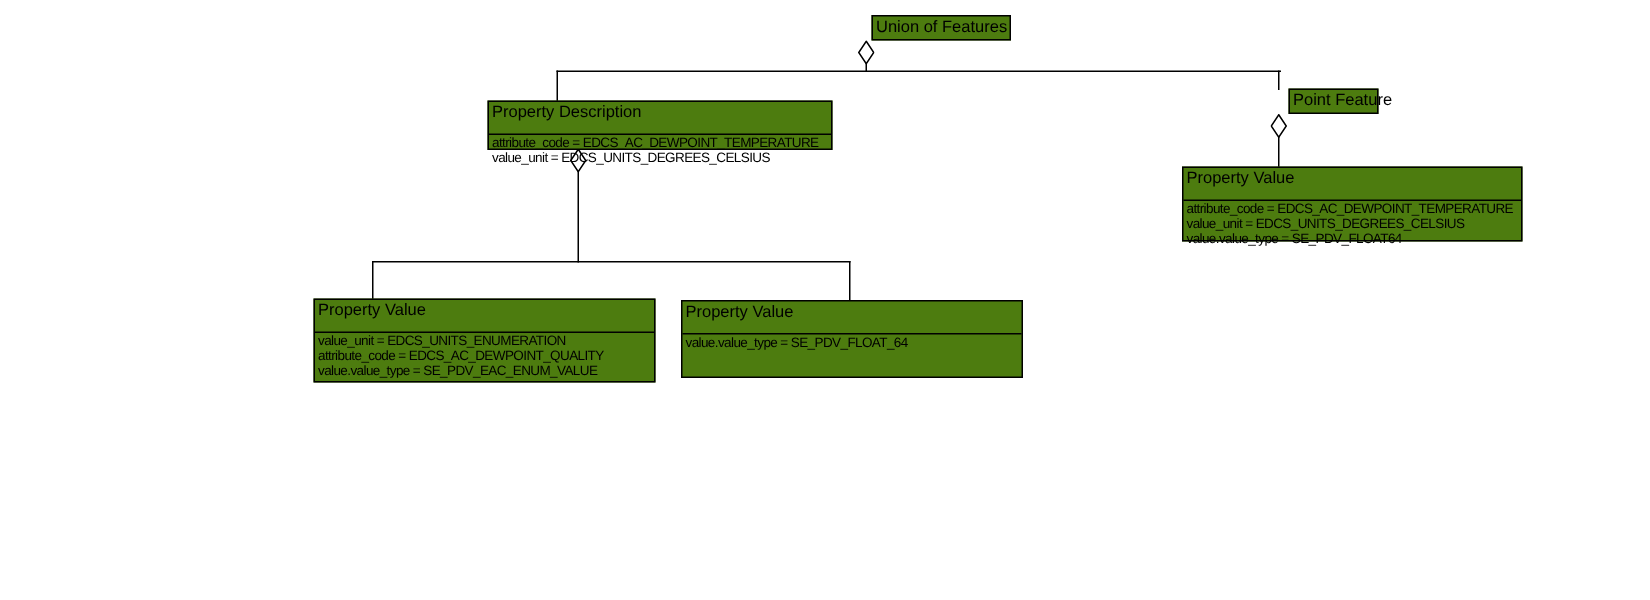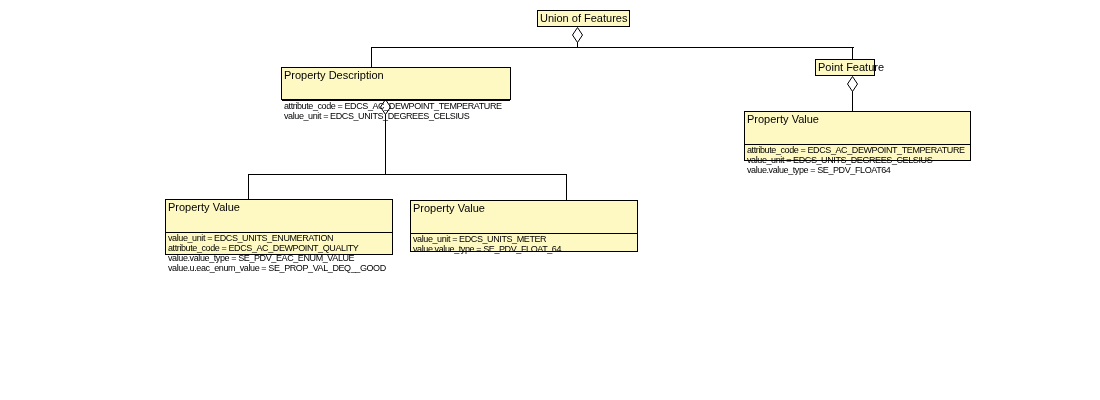--- a/index.html
+++ b/index.html
@@ -7,33 +7,34 @@
     position: relative;
     width: 1100px;
     height: 400px;
     background: #ffffff;
     font-family: "Liberation Sans", sans-serif;
     color: #000000;
     overflow: hidden;
   }
   .node {
     position: absolute;
-    background: #fef9c3;
+    background: #4d7c0f;
     border: 1px solid #000000;
     box-sizing: border-box;
+    margin-left: 44px;
   }
   .node .title {
     font-size: 11px;
     line-height: 12px;
     padding: 1px 2px 0 2px;
     white-space: nowrap;
   }
   .node.compound .title {
     border-bottom: 1px solid #000000;
-    padding-bottom: 19px;
+    padding-bottom: 8px;
   }
   .node .attr {
     font-size: 9px;
     font-weight: normal;
     line-height: 10px;
     letter-spacing: -0.4px;
     padding: 0 2px;
     white-space: nowrap;
   }
   .line {
@@ -90,28 +91,26 @@
   <div class="node simple" style="left:815px; top:59px; width:60px; height:17px;">
     <div class="title">Point Feature</div>
   </div>
 
   <div class="node compound" style="left:165px; top:199px; width:228px; height:56px;">
     <div class="title">Property Value</div>
     <div class="attrs">
       <div class="attr">value_unit = EDCS_UNITS_ENUMERATION</div>
       <div class="attr">attribute_code = EDCS_AC_DEWPOINT_QUALITY</div>
       <div class="attr">value.value_type = SE_PDV_EAC_ENUM_VALUE</div>
-      <div class="attr">value.u.eac_enum_value = SE_PROP_VAL_DEQ__GOOD</div>
     </div>
   </div>
 
   <div class="node compound" style="left:410px; top:200px; width:228px; height:52px;">
     <div class="title">Property Value</div>
     <div class="attrs">
-      <div class="attr">value_unit = EDCS_UNITS_METER</div>
       <div class="attr">value.value_type = SE_PDV_FLOAT_64</div>
     </div>
   </div>
 
   <div class="node compound" style="left:744px; top:111px; width:227px; height:50px;">
     <div class="title">Property Value</div>
     <div class="attrs">
       <div class="attr">attribute_code = EDCS_AC_DEWPOINT_TEMPERATURE</div>
       <div class="attr">value_unit = EDCS_UNITS_DEGREES_CELSIUS</div>
       <div class="attr">value.value_type = SE_PDV_FLOAT64</div>

